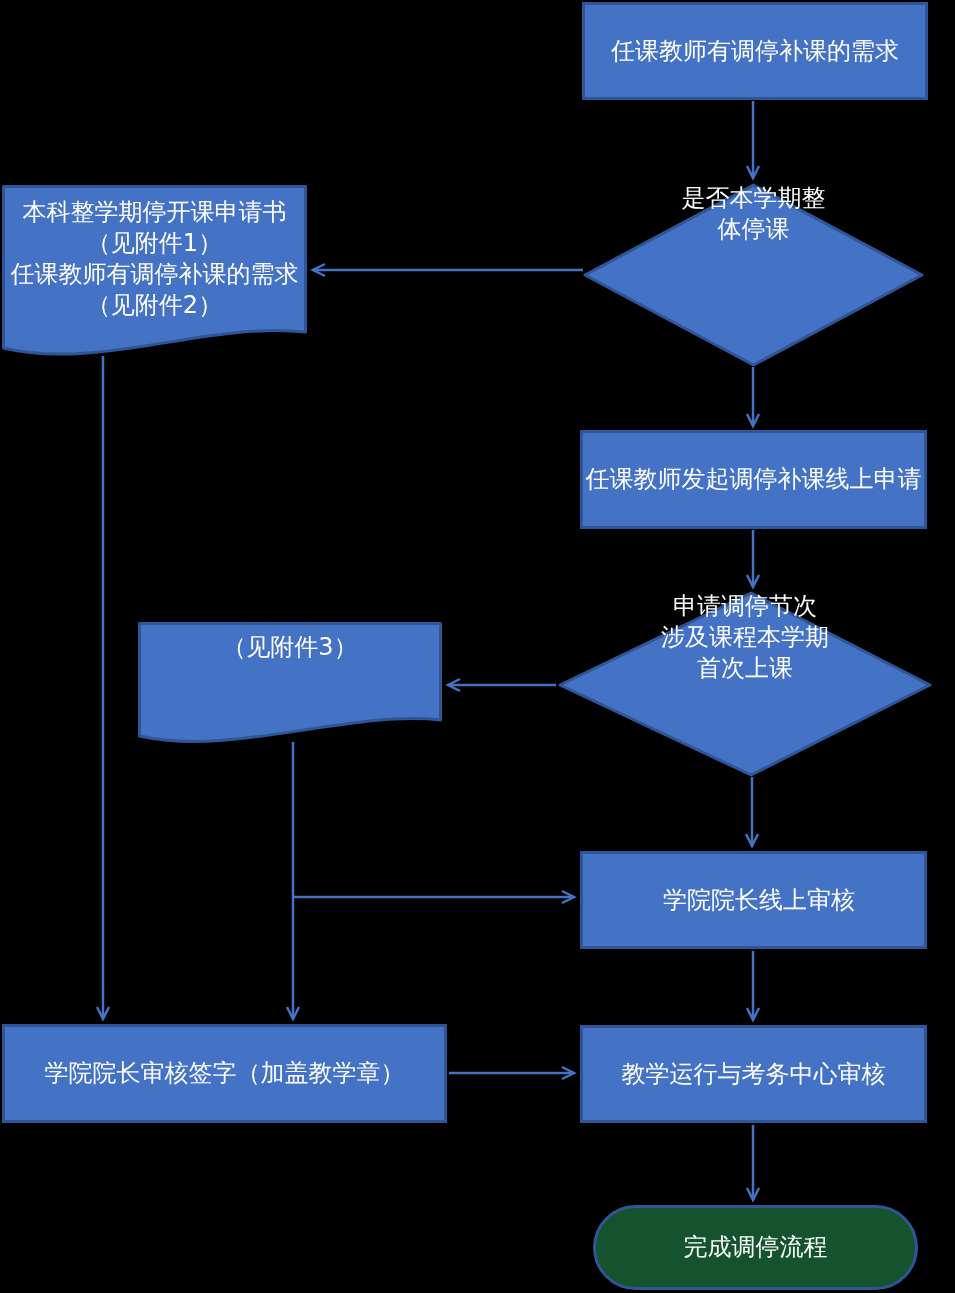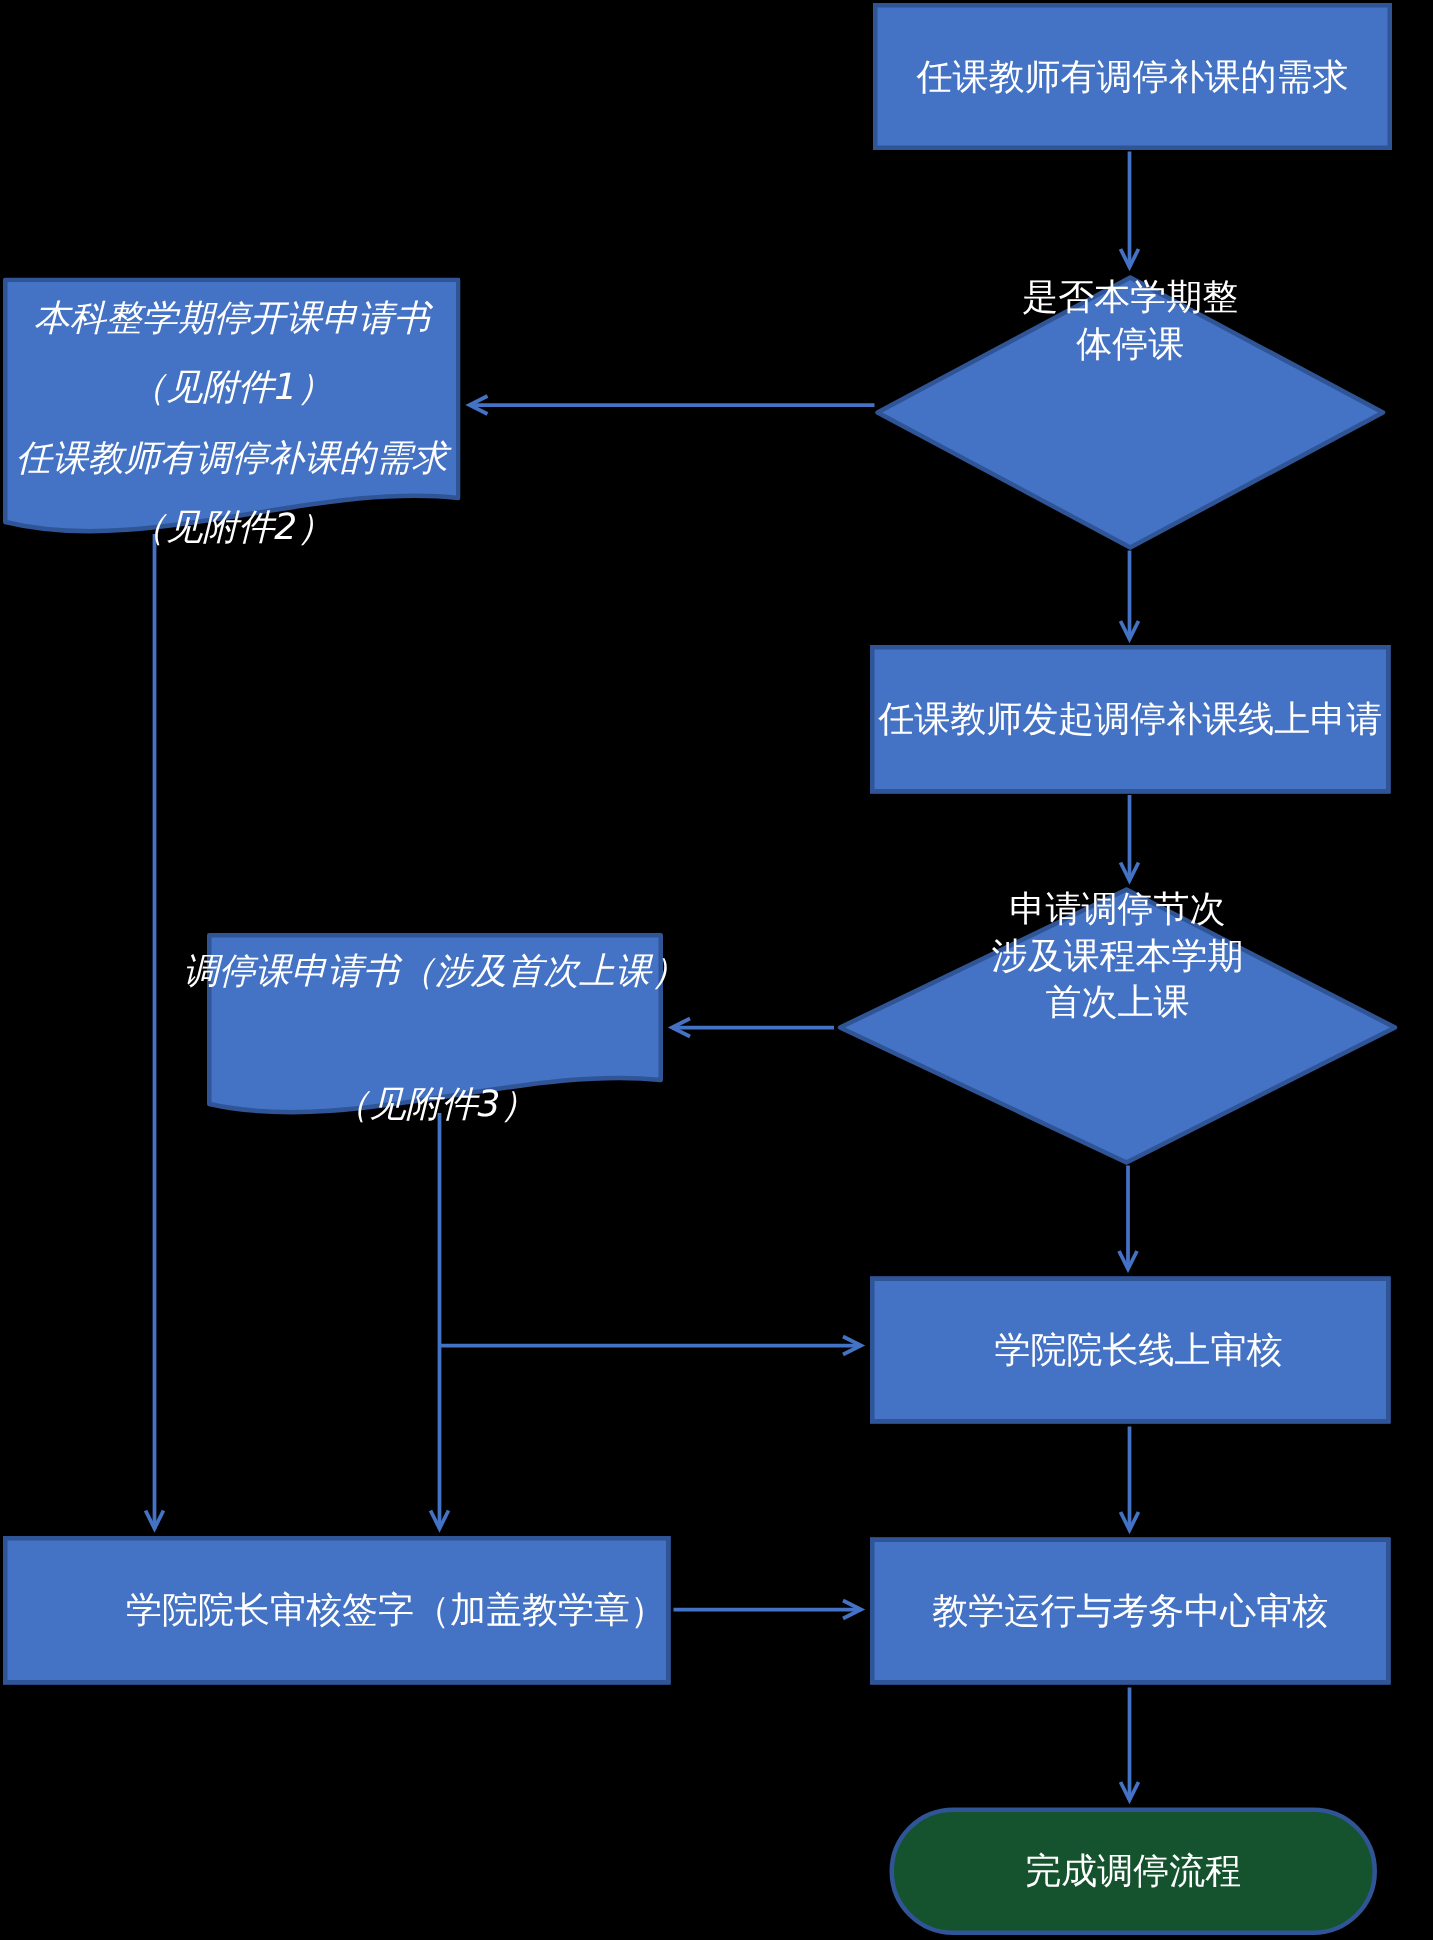--- a/index.html
+++ b/index.html
@@ -54,21 +54,21 @@
   }
   .overlay {
     position: absolute;
     inset: 0;
     display: flex;
     flex-direction: column;
     align-items: center;
     justify-content: flex-start;
     z-index: 1;
   }
-  .overlay.top-align { justify-content: space-between; font-style: italic; }
+  .overlay.top-align { justify-content: flex-start; }
   .node span { display: block; white-space: nowrap; }
 </style>
 </head>
 <body>
 
 <div class="canvas">
 
   <svg class="connectors" width="955" height="1293">
     <defs>
       <marker id="arrow" markerUnits="userSpaceOnUse" markerWidth="18" markerHeight="18" refX="14" refY="8" orient="auto" overflow="visible">
@@ -128,30 +128,29 @@
       <span>涉及课程本学期</span>
       <span>首次上课</span>
     </div>
   </div>
 
   <div class="node" style="left:138px; top:622px; width:304px; height:130px;">
     <svg class="shape-svg" viewBox="0 0 304 130" preserveAspectRatio="none">
       <path d="M1.5,1.5 L302.5,1.5 L302.5,98 C210,88 95,135 1.5,114 Z"></path>
     </svg>
     <div class="overlay top-align" style="padding-top:10px;">
-      <span>调停课申请书（涉及首次上课）</span>
       <span>（见附件3）</span>
     </div>
   </div>
 
   <div class="node rect" style="left:580px; top:851px; width:347px; height:98px;padding-left:11px;">
     <span>学院院长线上审核</span>
   </div>
 
-  <div class="node rect" style="left:2px; top:1024px; width:445px; height:99px;justify-content:flex-end;">
+  <div class="node rect" style="left:2px; top:1024px; width:445px; height:99px;">
     <span>学院院长审核签字（加盖教学章）</span>
   </div>
 
   <div class="node rect" style="left:580px; top:1025px; width:347px; height:98px;">
     <span>教学运行与考务中心审核</span>
   </div>
 
   <div class="node stadium" style="left:593px; top:1205px; width:325px; height:85px;">
     <span>完成调停流程</span>
   </div>

